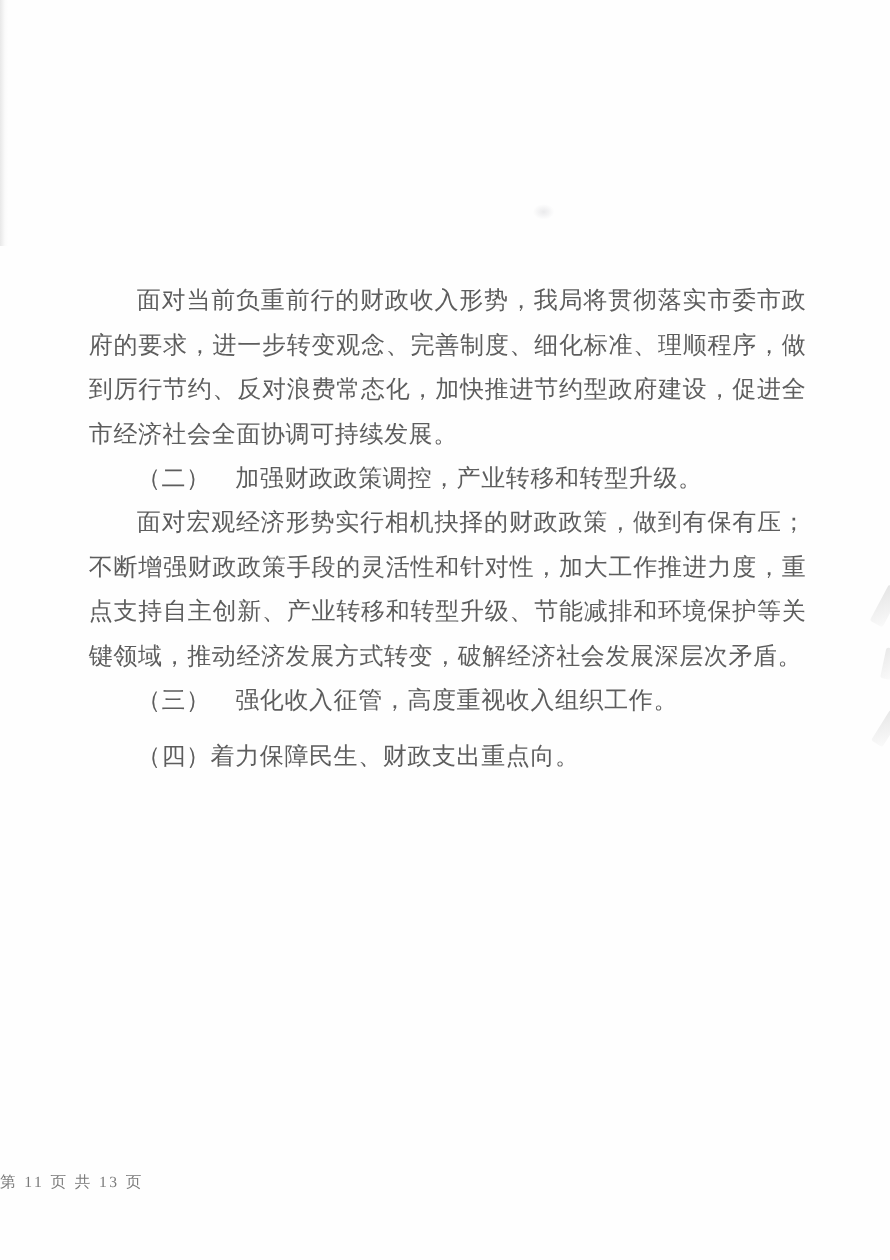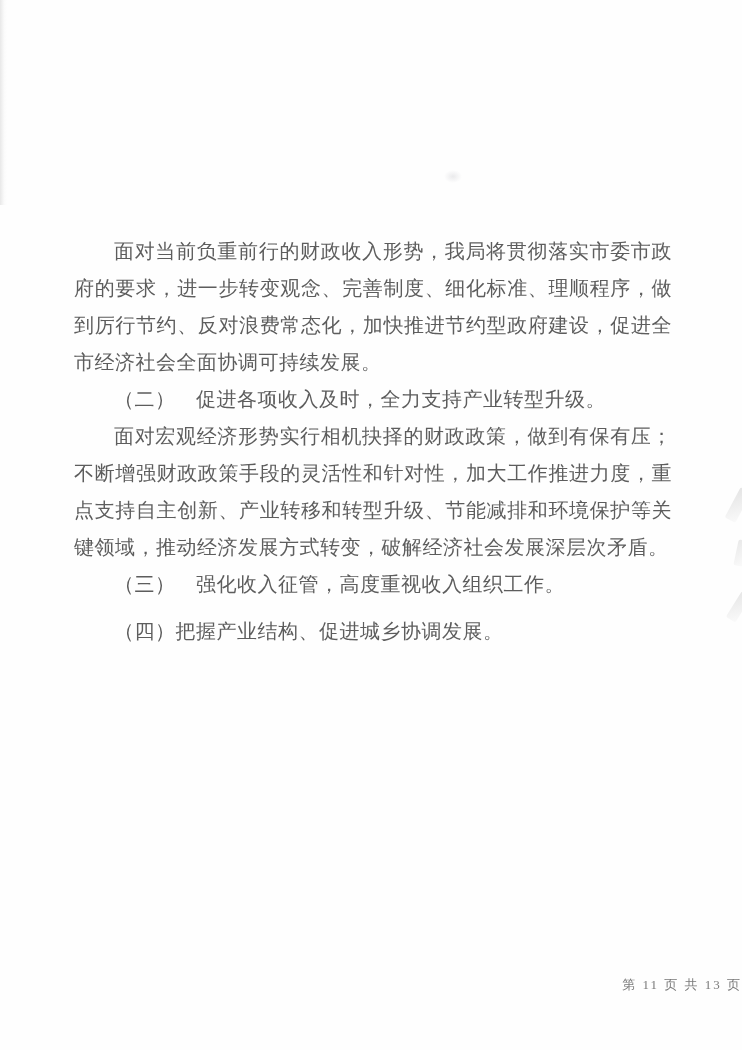--- a/index.html
+++ b/index.html
@@ -59,40 +59,40 @@
     -webkit-font-smoothing: antialiased;
   }
   .content p.gap-before {
     margin-top: 10px;
   }
   .footer {
     position: absolute;
     top: 976px;
     left: 0;
     right: 0;
-    text-align: right;
+    text-align: left;
     font-size: 13px;
     letter-spacing: 2px;
     color: #7a7a7a;
   }
 </style>
 </head>
 <body>
 
 <div class="page">
 
   <div class="edge-strip-left"></div>
   <div class="smudge-top"></div>
   <div class="streak streak-1"></div>
   <div class="streak streak-2"></div>
   <div class="streak streak-3"></div>
 
   <div class="content">
     <p>面对当前负重前行的财政收入形势，我局将贯彻落实市委市政府的要求，进一步转变观念、完善制度、细化标准、理顺程序，做到厉行节约、反对浪费常态化，加快推进节约型政府建设，促进全市经济社会全面协调可持续发展。</p>
-    <p>（二）　促进各项收入及时，全力支持产业转型升级。</p>
+    <p>（二）　加强财政政策调控，产业转移和转型升级。</p>
     <p>面对宏观经济形势实行相机抉择的财政政策，做到有保有压；不断增强财政政策手段的灵活性和针对性，加大工作推进力度，重点支持自主创新、产业转移和转型升级、节能减排和环境保护等关键领域，推动经济发展方式转变，破解经济社会发展深层次矛盾。</p>
     <p>（三）　强化收入征管，高度重视收入组织工作。</p>
-    <p class="gap-before">（四）把握产业结构、促进城乡协调发展。</p>
+    <p class="gap-before">（四）着力保障民生、财政支出重点向。</p>
   </div>
 
   <div class="footer">第 11 页 共 13 页</div>
 
 </div>
 
 </body></html>

